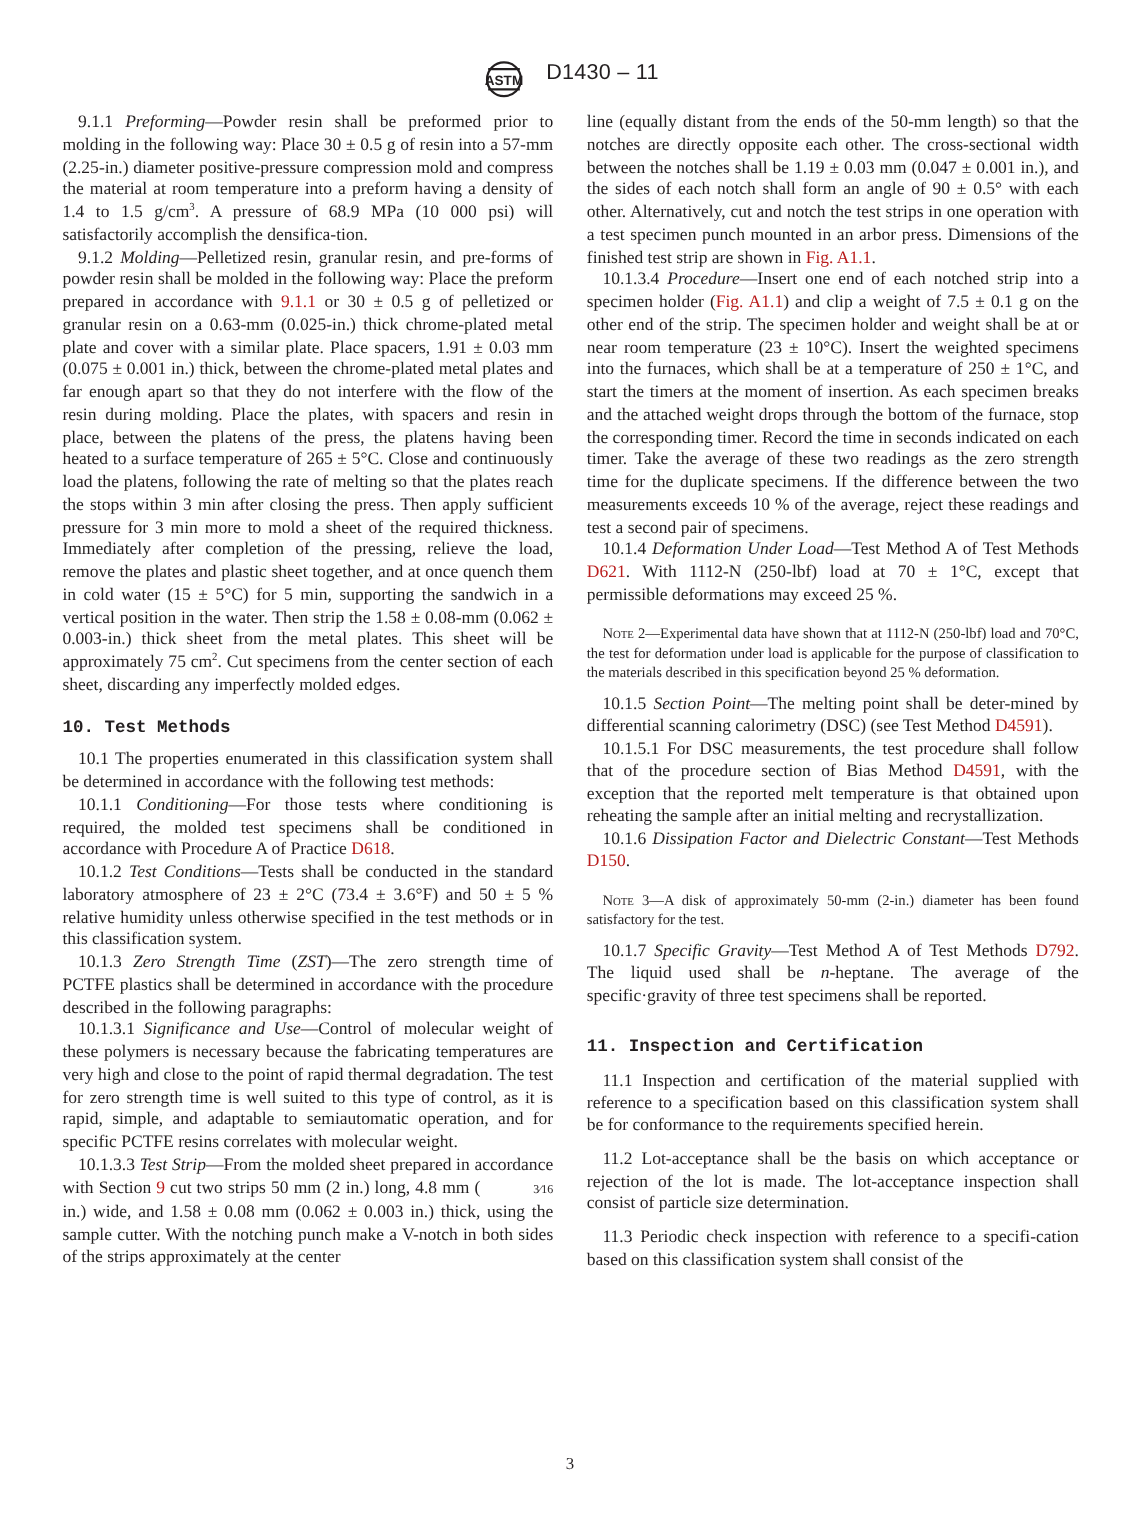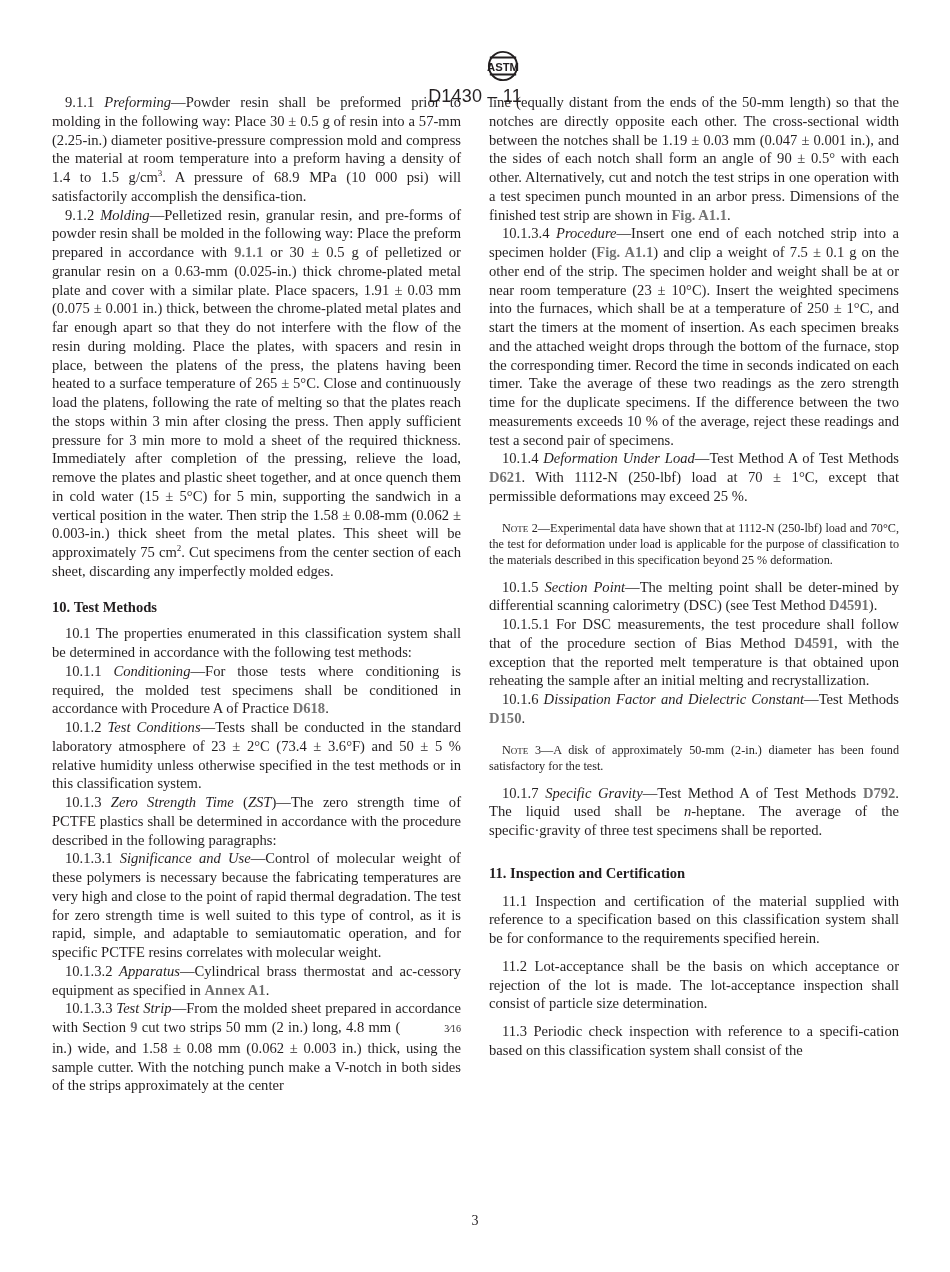--- a/index.html
+++ b/index.html
@@ -1,32 +1,32 @@
 <!DOCTYPE html>
 <html><head>
 <meta charset="utf-8">
 <style>
   html, body { margin: 0; padding: 0; background: #ffffff; }
   body { width: 950px; height: 1272px; position: relative; overflow: hidden;
          font-family: "Liberation Serif", "DejaVu Serif", serif; color: #231f20; }
   .header { position: absolute; top: 50px; left: 0; width: 950px; text-align: center; }
-  .header-inner { display: inline-flex; align-items: flex-end; gap: 4px; flex-direction: column; }
+  .header-inner { display: inline-flex; align-items: flex-start; gap: 16px; }
   .logo { width: 38px; height: 32px; }
   .doc-id { font-family: "Liberation Sans", "DejaVu Sans", sans-serif; font-weight: normal; font-size: 18px; letter-spacing: 0.2px; }
   .col { position: absolute; top: 93px; font-size: 14.6px; line-height: 18.75px; text-align: justify; hyphens: manual; }
   .col-left { left: 52px; width: 409px; }
   .col-right { left: 489px; width: 410px; }
   .p { margin: 0; text-indent: 13px; }
   .p.noindent { text-indent: 0; }
   .gap { margin-top: 9px; }
-  .h { font-weight: bold; font-size: 14.6px; margin: 14px 0 8px 0; text-indent: 0; }
+  .h { font-weight: bold; font-size: 14.6px; margin: 14px 0 8px 0; text-indent: 0; font-family: Liberation Mono, monospace; }
   .note { font-size: 12.2px; line-height: 16px; margin: 14px 0 10px 0; text-indent: 13px; text-align: justify; }
   .sc { font-variant: small-caps; }
   .i { font-style: italic; }
-  a.link { color: #737373; text-decoration: none; font-weight: bold; }
+  a.link { color: #b91c1c; text-decoration: none; }
   sup { font-size: 9px; line-height: 0; vertical-align: 6px; }
   .frac { font-size: 10px; margin-left: 44px; }
   .pageno { position: absolute; top: 1213px; left: 0; width: 950px; text-align: center; font-size: 14px; }
 </style>
 </head>
 <body>
 
 <div class="header">
   <div class="header-inner">
     <svg class="logo" viewBox="0 0 40 34">
@@ -49,21 +49,20 @@
   <p class="p">10.1  The properties enumerated in this classification system shall be determined in accordance with the following test methods:</p>
 
   <p class="p"><span>10.1.1</span>&nbsp;<span class="i">Conditioning</span><span>—For those tests where conditioning is required, the molded test specimens shall be conditioned in accordance with Procedure A of Practice </span><a class="link">D618</a><span>.</span></p>
 
   <p class="p"><span>10.1.2</span>&nbsp;<span class="i">Test Conditions</span><span>—Tests shall be conducted in the standard laboratory atmosphere of 23 ± 2°C (73.4 ± 3.6°F) and 50 ± 5 % relative humidity unless otherwise specified in the test methods or in this classification system.</span></p>
 
   <p class="p"><span>10.1.3</span>&nbsp;<span class="i">Zero Strength Time</span><span> (</span><span class="i">ZST</span><span>)</span><span>—The zero strength time of PCTFE plastics shall be determined in accordance with the procedure described in the following paragraphs:</span></p>
 
   <p class="p"><span>10.1.3.1</span>&nbsp;<span class="i">Significance and Use</span><span>—Control of molecular weight of these polymers is necessary because the fabricating temperatures are very high and close to the point of rapid thermal degradation. The test for zero strength time is well suited to this type of control, as it is rapid, simple, and adaptable to semiautomatic operation, and for specific PCTFE resins correlates with molecular weight.</span></p>
 
-  <p class="p"><span>10.1.3.2</span>&nbsp;<span class="i">Apparatus</span><span>—Cylindrical brass thermostat and ac-cessory equipment as specified in </span><a class="link">Annex A1</a><span>.</span></p>
 
   <p class="p"><span>10.1.3.3</span>&nbsp;<span class="i">Test Strip</span><span>—From the molded sheet prepared in accordance with Section </span><a class="link">9</a><span> cut two strips 50 mm (2 in.) long, 4.8 mm (</span><span class="frac">3⁄16</span><span> in.) wide, and 1.58 ± 0.08 mm (0.062 ± 0.003 in.) thick, using the sample cutter. With the notching punch make a V-notch in both sides of the strips approximately at the center</span></p>
 </div>
 
 <div class="col col-right">
 
   <p class="p noindent"><span>line (equally distant from the ends of the 50-mm length) so that the notches are directly opposite each other. The cross-sectional width between the notches shall be 1.19 ± 0.03 mm (0.047 ± 0.001 in.), and the sides of each notch shall form an angle of 90 ± 0.5° with each other. Alternatively, cut and notch the test strips in one operation with a test specimen punch mounted in an arbor press. Dimensions of the finished test strip are shown in </span><a class="link">Fig. A1.1</a><span>.</span></p>
 
   <p class="p"><span>10.1.3.4</span>&nbsp;<span class="i">Procedure</span><span>—Insert one end of each notched strip into a specimen holder (</span><a class="link">Fig. A1.1</a><span>) and clip a weight of 7.5 ± 0.1 g on the other end of the strip. The specimen holder and weight shall be at or near room temperature (23 ± 10°C). Insert the weighted specimens into the furnaces, which shall be at a temperature of 250 ± 1°C, and start the timers at the moment of insertion. As each specimen breaks and the attached weight drops through the bottom of the furnace, stop the corresponding timer. Record the time in seconds indicated on each timer. Take the average of these two readings as the zero strength time for the duplicate specimens. If the difference between the two measurements exceeds 10 % of the average, reject these readings and test a second pair of specimens.</span></p>
 

